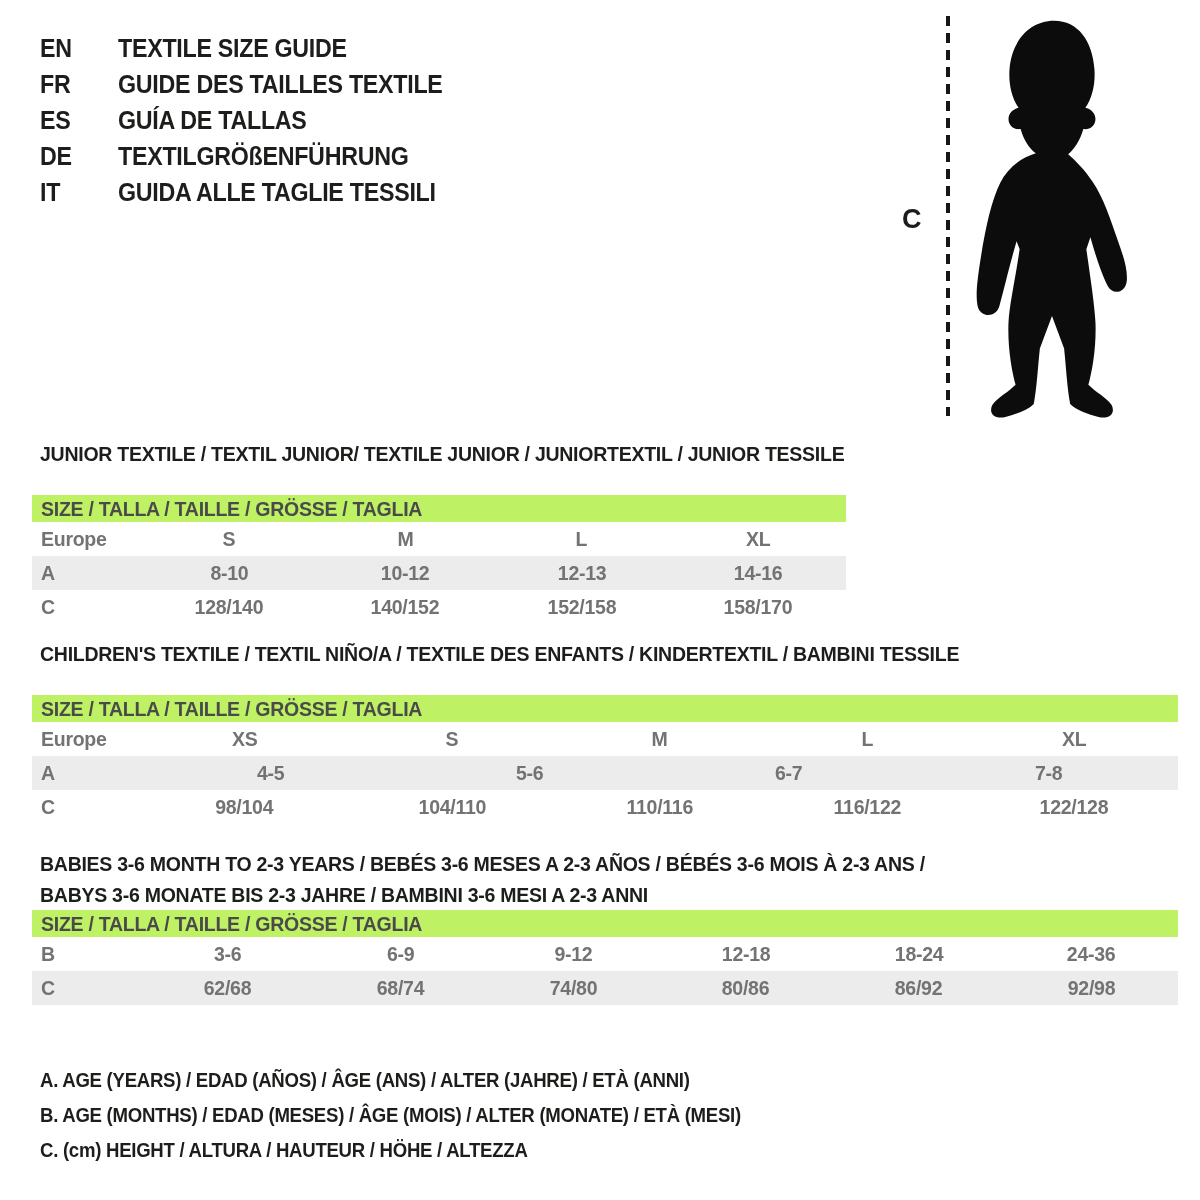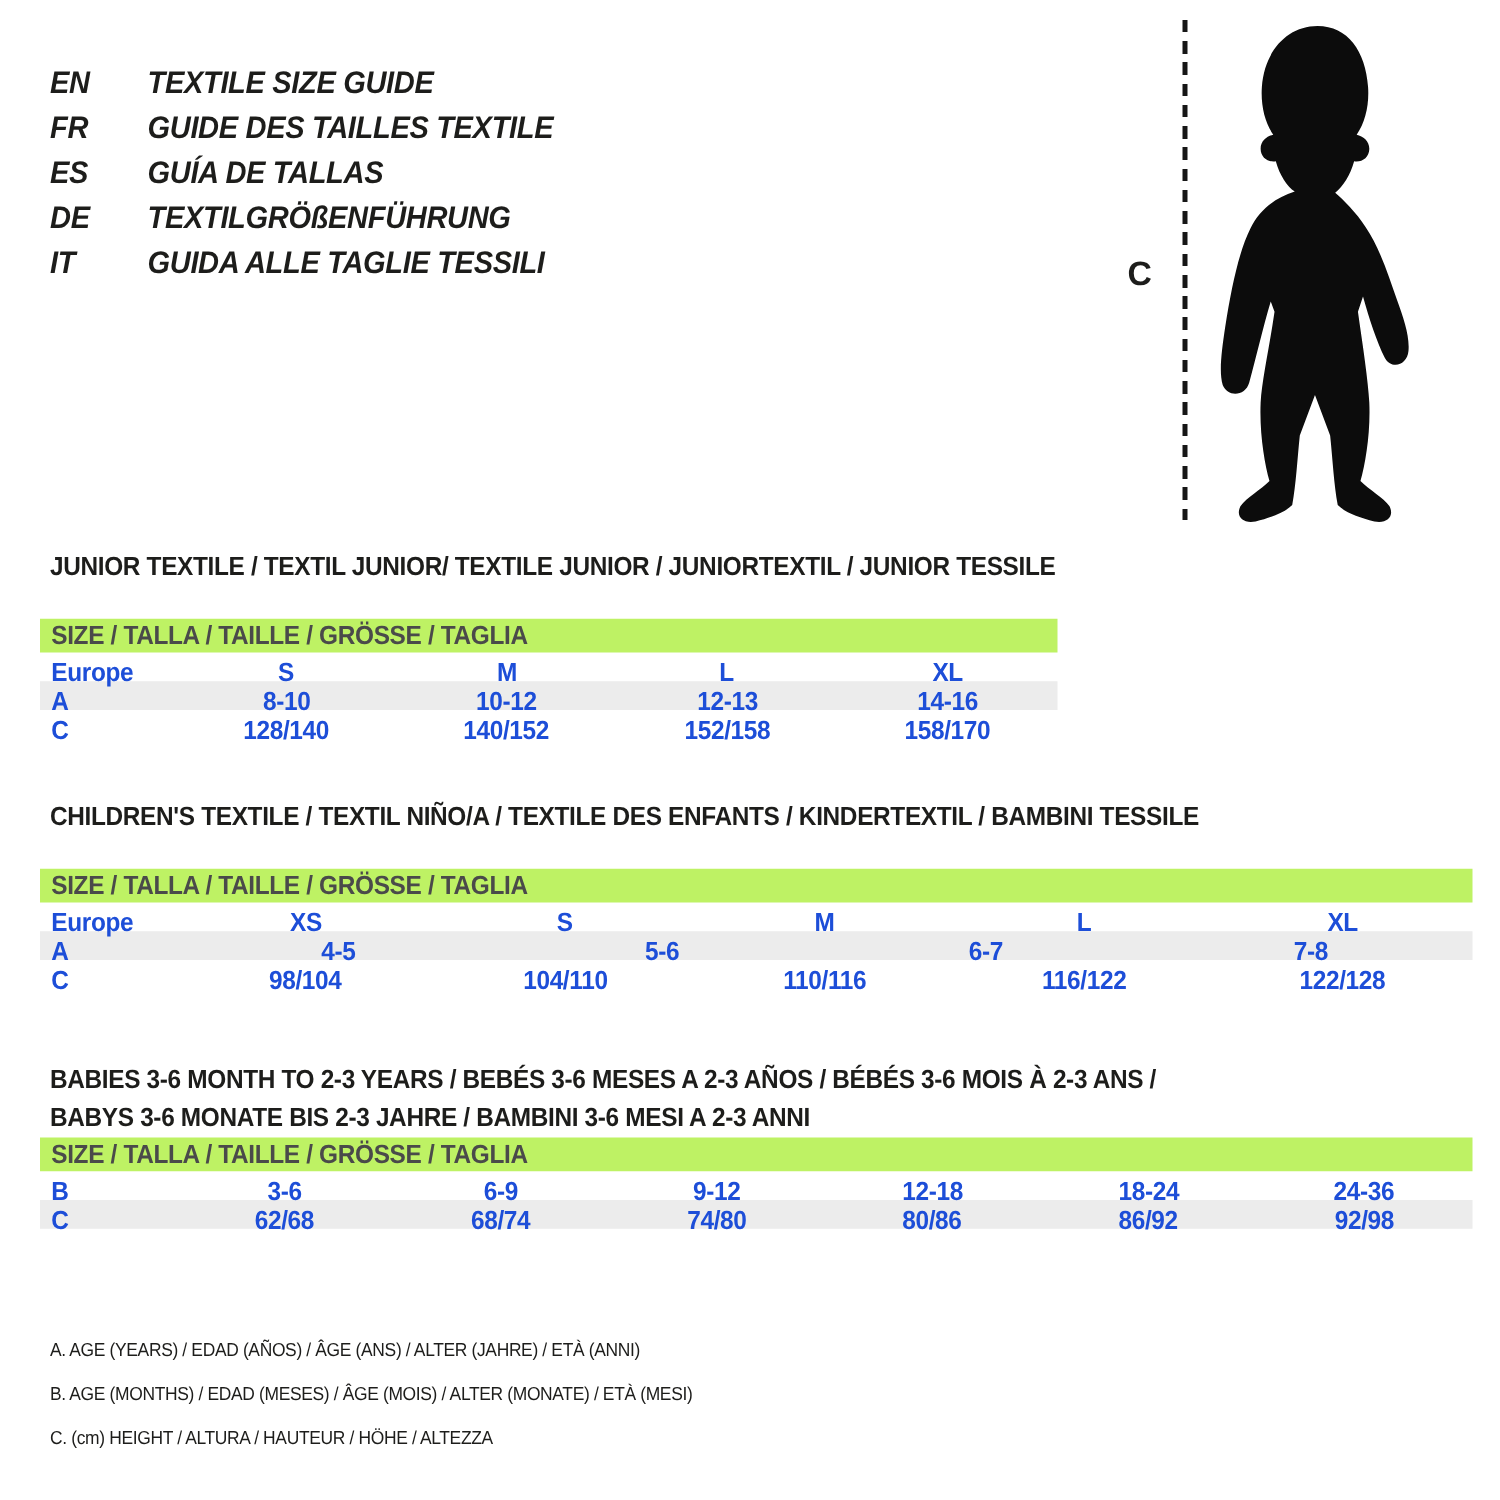--- a/index.html
+++ b/index.html
@@ -2,50 +2,50 @@
 <html><head>
 <meta charset="utf-8">
 <style>
   html,body{margin:0;padding:0;background:#fff;}
   #page{position:relative;width:1200px;height:1200px;background:#fff;overflow:hidden;
         font-family:"Liberation Sans", sans-serif;color:#1d1d1b;}
   .cond{display:inline-block;transform:scaleX(0.93);transform-origin:0 50%;white-space:nowrap;letter-spacing:-0.3px;}
   .condc{display:inline-block;transform:scaleX(0.93);transform-origin:50% 50%;white-space:nowrap;letter-spacing:-0.3px;}
 
   
-  #lang-block{position:absolute;left:40px;top:48px;font-style:italic;}
+  #lang-block{position:absolute;left:40px;top:30px;}
   .lang-row{display:flex;height:36px;line-height:36px;font-weight:700;font-size:25px;}
   .lang-code{width:78px;flex:0 0 78px;}
   .lang-title{flex:1;}
 
   
   #measure-line{position:absolute;left:946px;top:16px;width:4px;height:400px;
     background:repeating-linear-gradient(to bottom,#161616 0 10px,transparent 10px 17px);}
   #measure-label{position:absolute;left:902px;top:204px;font-weight:700;font-size:27px;}
   #baby-figure{position:absolute;left:963px;top:16px;width:182px;height:406px;}
 
   
   .section{position:absolute;left:32px;}
   #section-junior{top:438px;width:814px;}
   #section-children{top:638px;width:1146px;}
   #section-babies{top:848px;width:1146px;}
   .section-title{font-weight:700;font-size:21px;line-height:31px;margin-left:8px;white-space:nowrap;}
   .size-bar{height:27px;line-height:27px;background:#bef264;color:#4a4a4a;
             font-weight:700;font-size:21px;padding-left:9px;}
-  .t-row{display:flex;height:23px;line-height:33px;font-size:21px;color:#1d4ed8;}
+  .t-row{display:flex;height:34px;line-height:33px;font-size:21px;color:#737373;}
   .t-row.shaded{background:#ececec;}
   .row-label{flex:0 0 100px;padding-left:9px;font-weight:700;}
   .row-label.euro{font-weight:700;}
   .t-cell{flex:1;text-align:center;font-weight:700;}
   .gap-std{margin-bottom:26px;}
   .gap-sm{}
 
   
   #legend{position:absolute;left:40px;top:1063px;}
-  .legend-line{height:35px;line-height:35px;font-weight:400;font-size:15px;white-space:nowrap;}
+  .legend-line{height:35px;line-height:35px;font-weight:700;font-size:20px;white-space:nowrap;}
 </style>
 </head>
 <body>
 
 <div id="page">
 
   <div id="lang-block">
       <div class="lang-row">
         <div class="lang-code"><span class="cond">EN</span></div>
         <div class="lang-title"><span class="cond">TEXTILE SIZE GUIDE</span></div>

